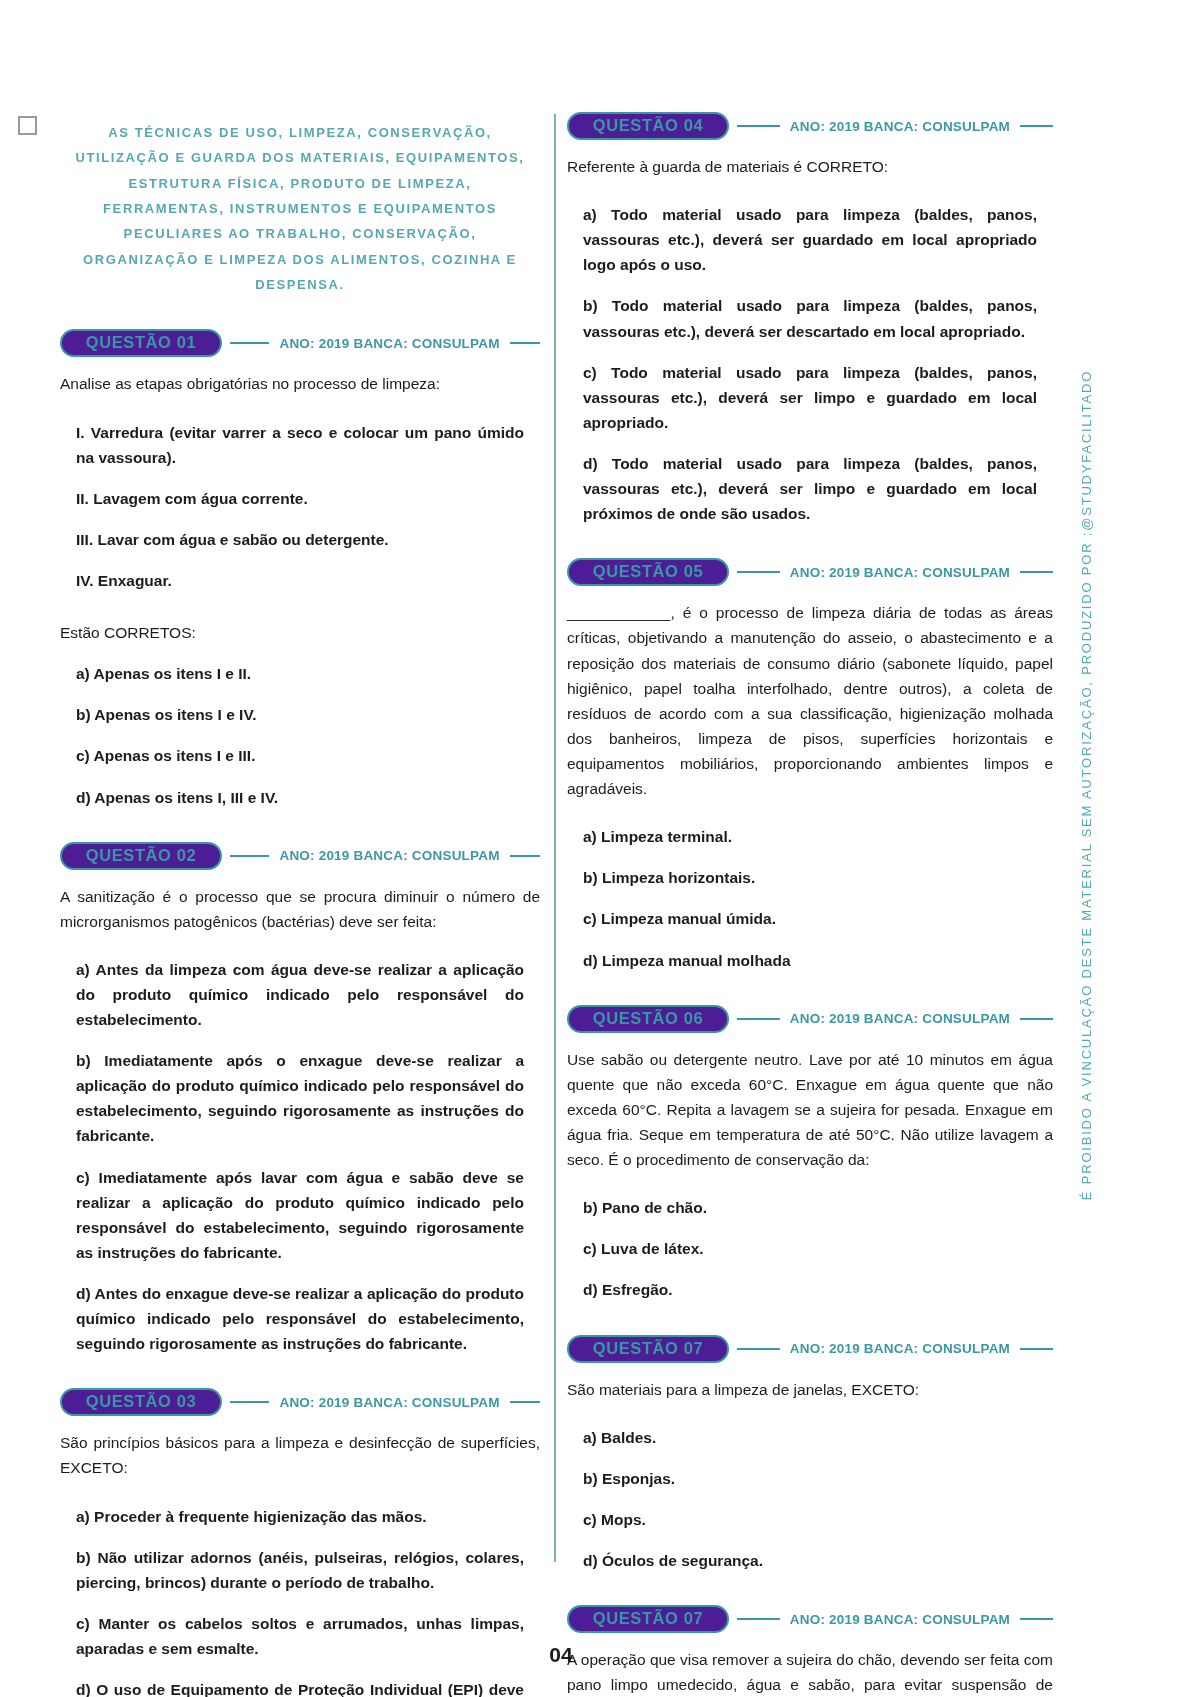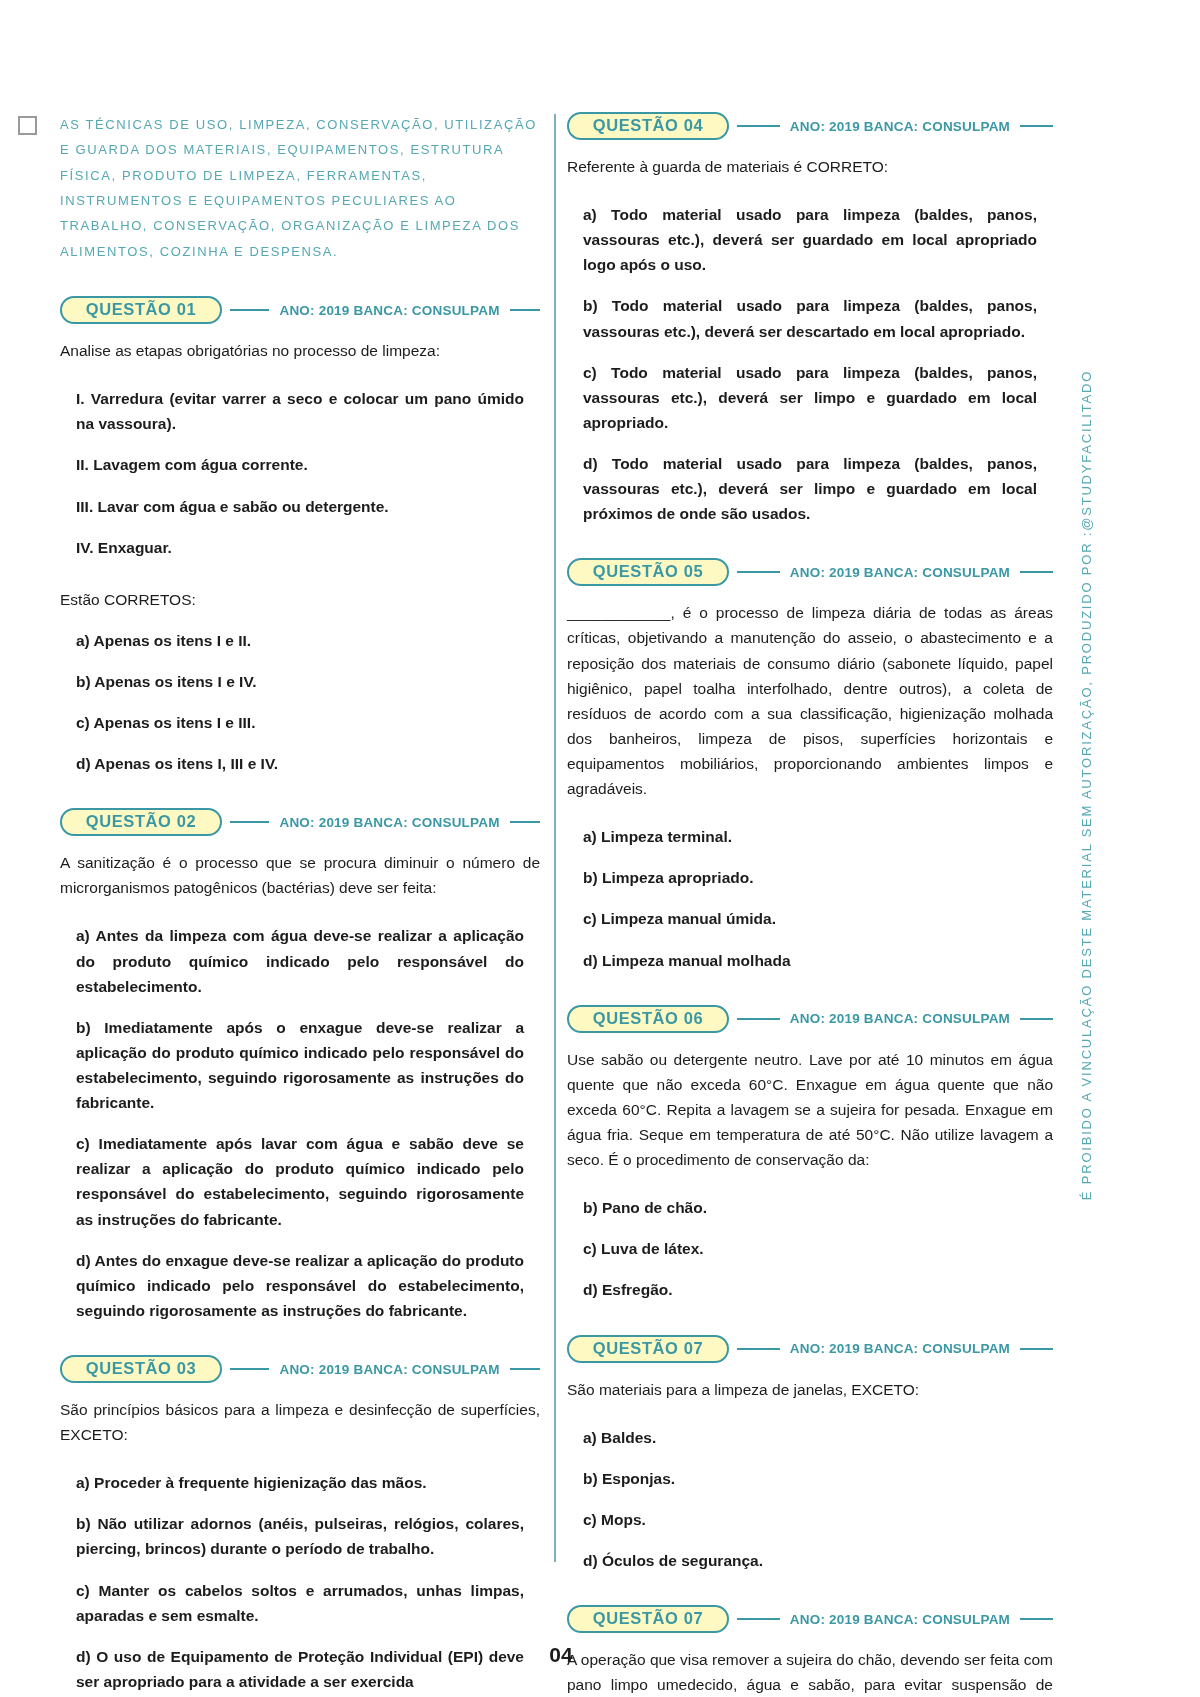--- a/index.html
+++ b/index.html
@@ -19,41 +19,41 @@
   .columns{display:flex;align-items:stretch;padding:112px 0 0 60px;}
   .col-left{flex:none;width:480px;}
   .divider{flex:none;width:2px;background:#7fb0ba;margin:2px 0 250px 14px;}
   .col-right{flex:none;width:486px;margin-left:11px;}
 
   .intro-checkbox{
     position:absolute;left:18px;top:116px;
     width:15px;height:15px;border:2px solid #9a9a9a;background:#fff;
   }
   .intro-text{
-    margin:0;
+    margin:8px;
     color:var(--accent-soft);
-    text-align:left;
+    text-align:center;
     font-size:13px;
     line-height:1.95;
     letter-spacing:1.6px;
-    font-weight:400;
+    font-weight:700;
   }
 
   .question{margin-top:32px;}
   .question.first{margin-top:0;}
 
   .q-header{display:flex;align-items:center;}
   .q-pill{
     flex:none;
     border:2.5px solid var(--accent);
     border-radius:17px;
     padding:2px 16px 3px 16px;
     min-width:126px;
     text-align:center;
-    background:#fef9c3;
+    background:#4c1d95;
   }
   .q-label{color:var(--accent);font-weight:700;font-size:16.5px;letter-spacing:0.6px;white-space:nowrap;}
   .q-rule{height:2px;background:var(--accent);flex:1.3;margin:0 10px 0 8px;}
   .q-rule.end{flex:1;margin:0 0 0 10px;}
   .q-meta{flex:none;color:var(--accent);font-weight:700;font-size:13.5px;letter-spacing:0.2px;white-space:nowrap;}
 
   .para{margin:0;font-size:15.5px;line-height:1.62;text-align:justify;}
   .lead{margin-top:14px;}
   .list{margin-top:23px;}
   .list .para{margin:16px;font-weight:bold;}
@@ -179,21 +179,21 @@
           <div class="q-pill">
             <span class="q-label">QUESTÃO 05</span>
           </div>
           <span class="q-rule"></span>
           <span class="q-meta">ANO: 2019 BANCA: CONSULPAM</span>
           <span class="q-rule end"></span>
         </div>
         <p class="para lead">____________, é o processo de limpeza diária de todas as áreas críticas, objetivando a manutenção do asseio, o abastecimento e a reposição dos materiais de consumo diário (sabonete líquido, papel higiênico, papel toalha interfolhado, dentre outros), a coleta de resíduos de acordo com a sua classificação, higienização molhada dos banheiros, limpeza de pisos, superfícies horizontais e equipamentos mobiliários, proporcionando ambientes limpos e agradáveis.</p>
         <div class="list options">
             <p class="para option">a) Limpeza terminal.</p>
-            <p class="para option">b) Limpeza apropriado.</p>
+            <p class="para option">b) Limpeza horizontais.</p>
             <p class="para option">c) Limpeza manual úmida.</p>
             <p class="para option">d) Limpeza manual molhada</p>
           </div>
       </section>
 
       <section class="question">
         <div class="q-header">
           <div class="q-pill">
             <span class="q-label">QUESTÃO 06</span>
           </div>

